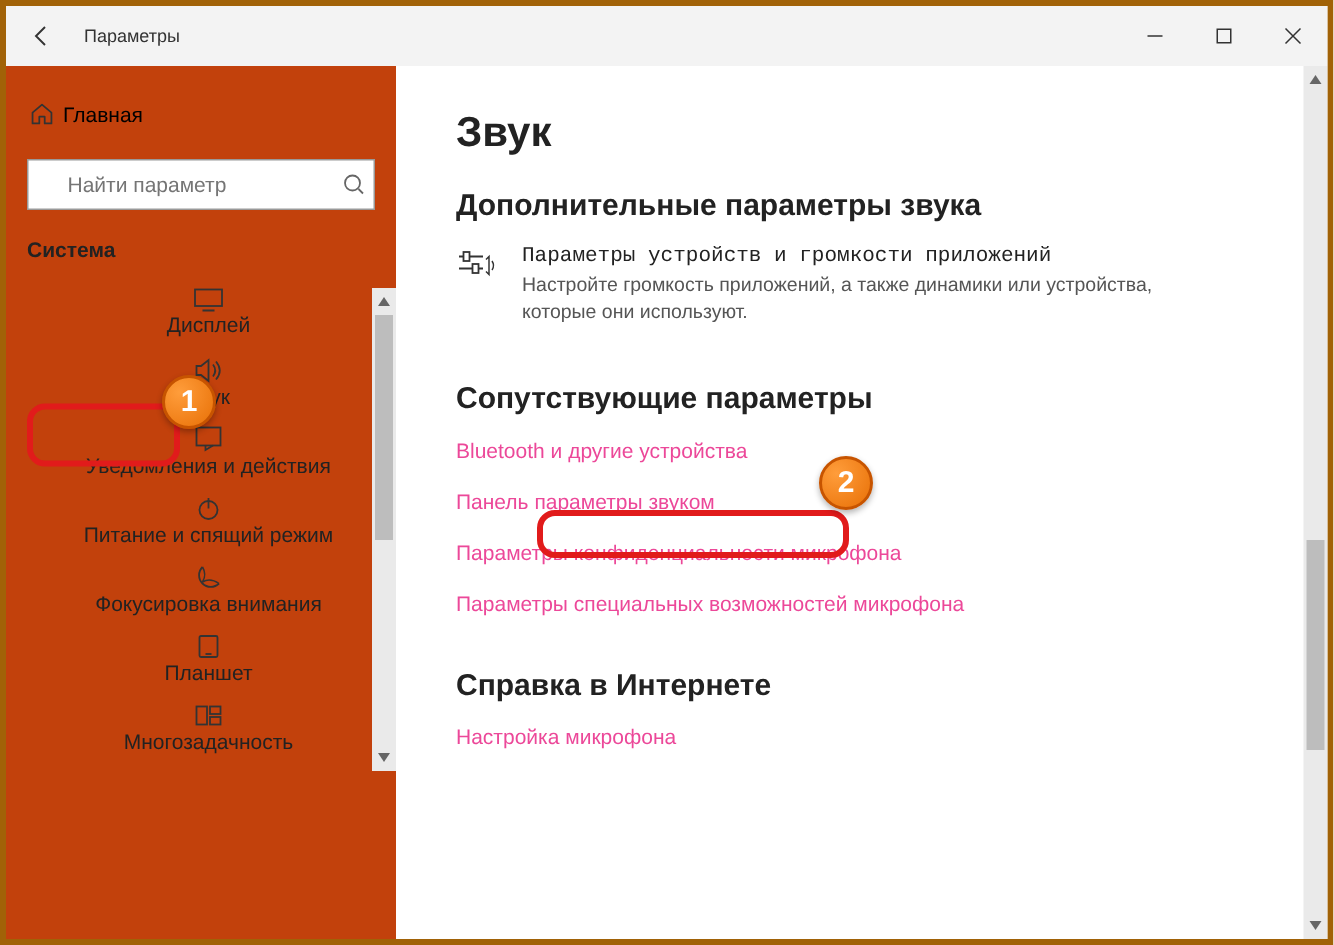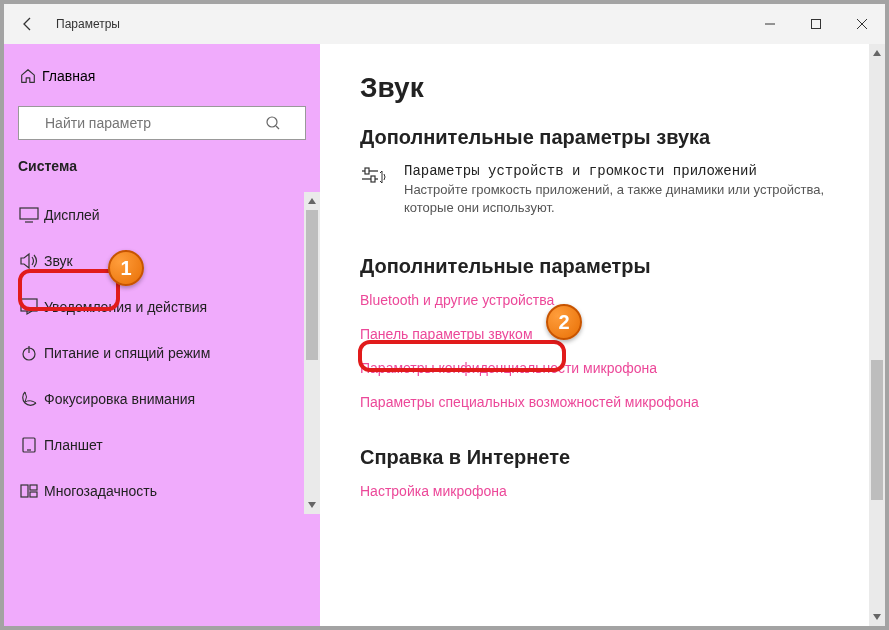--- a/index.html
+++ b/index.html
@@ -6,21 +6,21 @@
   body {
     margin: 0;
     font-family: "Segoe UI", Arial, sans-serif;
     background: #fff;
     font-size: 14px;
     color: #000;
   }
   .window {
     width: 889px;
     height: 630px;
-    border: 4px solid #a3a3a3;
+    border: 4px solid #a16207;
     position: relative;
     background: #fff;
     overflow: hidden;
   }
   .titlebar {
     height: 40px;
     display: flex;
     align-items: center;
     background: #f3f3f3;
   }
@@ -48,22 +48,22 @@
     align-items: center;
     justify-content: center;
     cursor: pointer;
   }
   .body {
     display: flex;
     height: calc(100% - 40px);
     position: relative;
   }
   .sidebar {
-    width: 316px;
-    background: #f0abfc;
+    width: 260px;
+    background: #c2410c;
     padding: 12px 0 0 0;
     position: relative;
   }
   .home-row {
     display: flex;
     align-items: center;
     height: 40px;
     padding: 0 16px 0 10px;
     cursor: pointer;
   }
@@ -99,20 +99,21 @@
     list-style: none;
     margin: 0;
     padding: 0;
   }
   .nav-item {
     display: flex;
     align-items: center;
     height: 46px;
     padding: 0 0 0 10px;
     cursor: pointer;
+    flex-direction: column;
   }
   .nav-item .icon {
     width: 30px;
     display: flex;
     justify-content: center;
     color: #333;
   }
   .nav-item .lbl {
     color: #222;
     font-size: 14px;
@@ -364,21 +365,21 @@
             </svg>
           </div>
           <div>
             <div class="title">Параметры устройств и громкости приложений</div>
             <div class="desc">Настройте громкость приложений, а также динамики или устройства, которые они используют.</div>
           </div>
         </div>
       </div>
 
       <div class="section-block">
-        <h2>Дополнительные параметры</h2>
+        <h2>Сопутствующие параметры</h2>
         <a class="link">Bluetooth и другие устройства</a>
         <a class="link">Панель параметры звуком</a>
         <a class="link">Параметры конфиденциальности микрофона</a>
         <a class="link">Параметры специальных возможностей микрофона</a>
       </div>
 
       <div class="section-block">
         <h2>Справка в Интернете</h2>
         <a class="link">Настройка микрофона</a>
       </div>

